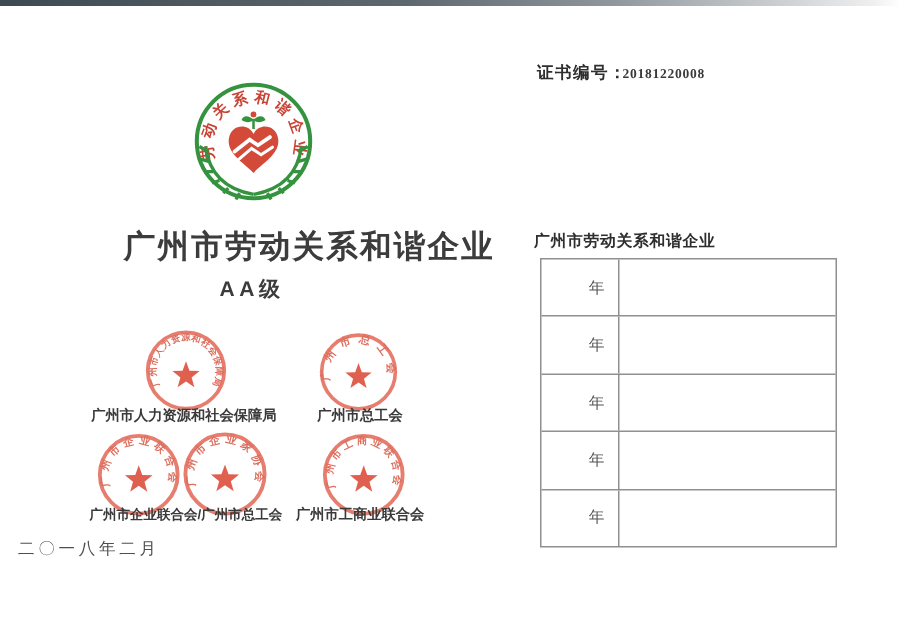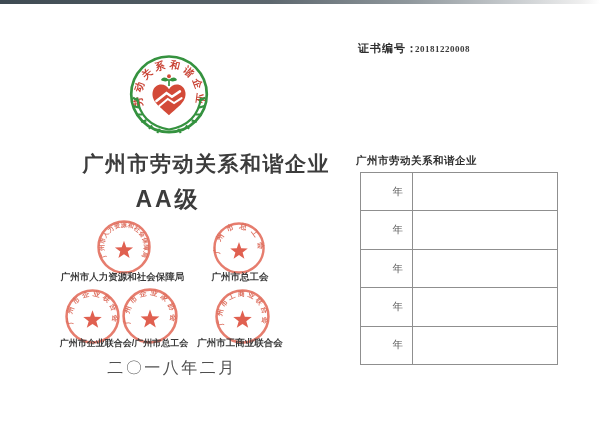--- a/index.html
+++ b/index.html
@@ -16,21 +16,21 @@
   .left-page { position:absolute; left:0; top:0; width:335px; height:424px; }
   .logo { position:absolute; left:127px; top:54px; width:84px; height:84px; }
   .logo .ring { fill:#ffffff; stroke:#35923f; stroke-width:3.2; }
   .logo .arc-text { font-size:12px; font-weight:bold; fill:#c94335; letter-spacing:4px; }
   .title1 {
     position:absolute; left:10px; top:150px; width:320px; text-align:right;
     font-size:21px; font-weight:bold; color:#3c3c3c; letter-spacing:1.5px; white-space:nowrap;
   }
   .title2 {
     position:absolute; left:10px; top:184px; width:316px; text-align:center;
-    font-size:23px; font-weight:bold; color:#3c3c3c; letter-spacing:3px;
+    font-size:14px; font-weight:bold; color:#3c3c3c; letter-spacing:3px;
   }
   .seal { position:absolute; opacity:0.9; }
   .seal .rim { fill:none; stroke:#e4705f; stroke-width:4.5; }
   .seal .star { fill:#dd4f3e; }
   .seal text { font-weight:bold; fill:#d95f4d; }
   .arc-13 { font-size:11px; letter-spacing:0.5px; }
   .arc-6  { font-size:13.5px; letter-spacing:9px; }
   .arc-8  { font-size:12.5px; letter-spacing:5px; }
   .arc-9  { font-size:12px; letter-spacing:4px; }
   .seal-1 { left:96px;  top:219px; width:56px; height:56px; }
@@ -40,22 +40,22 @@
   .seal-5 { left:214px; top:288px; width:57px; height:57px; }
   .seal-label {
     position:absolute; text-align:center; white-space:nowrap;
     font-size:9.5px; font-weight:bold; color:#3a3a3a; letter-spacing:0px;
   }
   .lbl-1 { left:45px;  width:155px; top:271px; }
   .lbl-2 { left:185px; width:110px; top:271px; }
   .lbl-3 { left:50px;  width:148px; top:337px; font-size:9px; }
   .lbl-4 { left:185px; width:110px; top:337px; }
   .issue-date {
-    position:absolute; left:12px; top:358px; width:320px; text-align:center;
-    font-size:16px; color:#4f4f4f; letter-spacing:2.5px;
+    position:absolute; left:12px; top:358px; width:320px; 
+    font-size:11px; color:#4f4f4f; letter-spacing:2.5px;
   }
   
   .right-page { position:absolute; left:335px; top:0; width:265px; height:424px; }
   .field-label { position:absolute; font-weight:bold; color:#2e2e2e; font-size:11px; letter-spacing:1px; white-space:nowrap; }
   .field-value { position:absolute; color:#3a3a3a; font-family:"Liberation Serif", serif; white-space:nowrap; }
   .cert-no-label { left:23px; top:41px; }
   .cert-no-value { left:80px; top:44px; font-size:9px; letter-spacing:0.5px;font-weight:bold; }
   .holder-label  { left:23px; top:94px; }
   .holder-value  { left:97px; top:97px; font-size:10px; letter-spacing:1px; }
   .validity-note { left:21px; top:154px; font-size:10.5px; letter-spacing:0.5px; }

